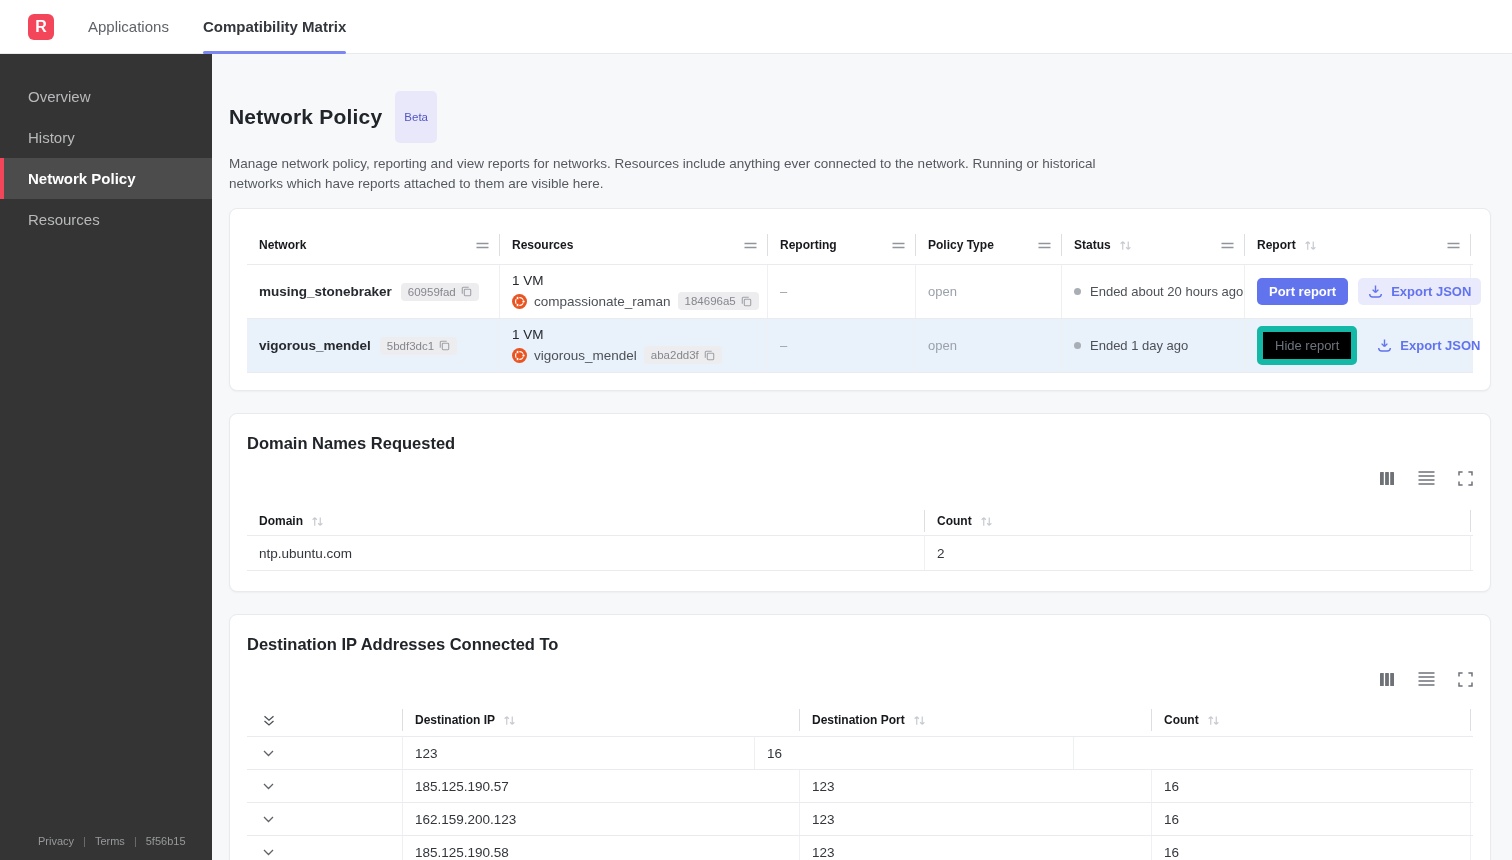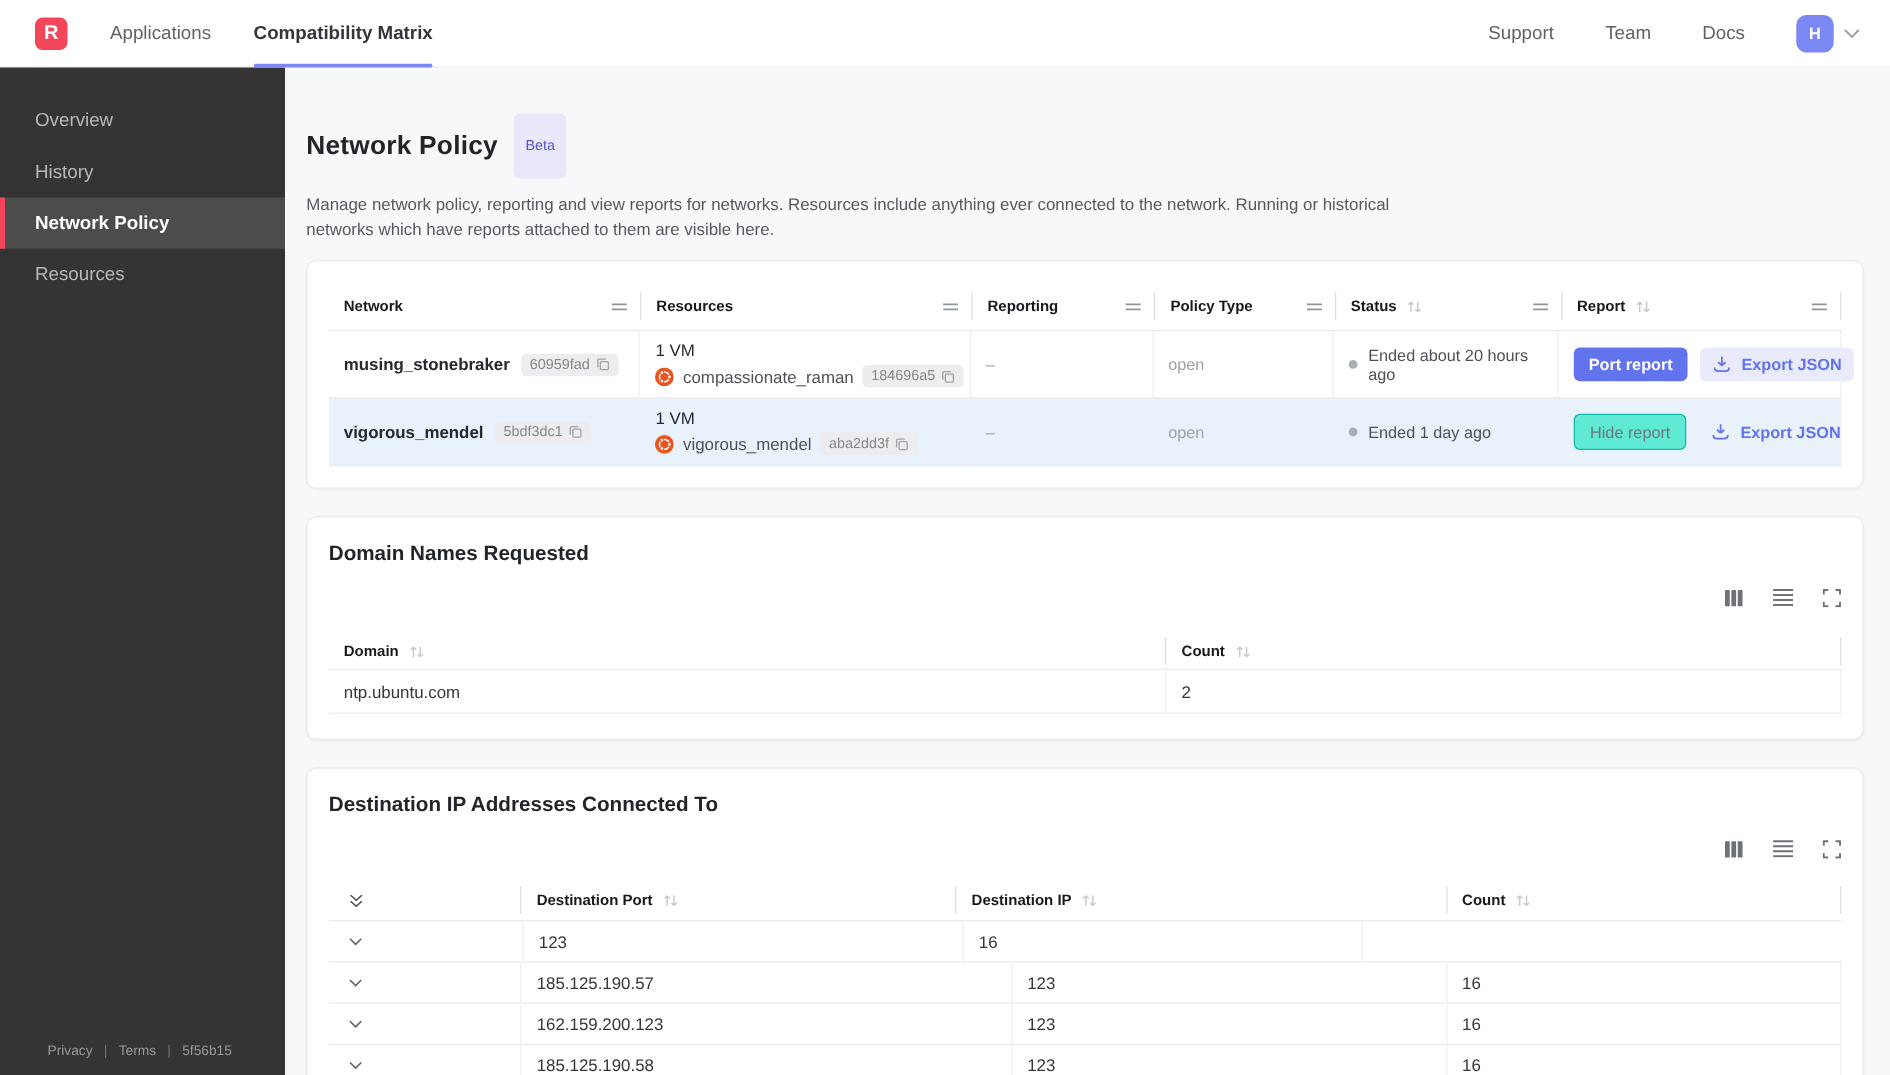--- a/index.html
+++ b/index.html
@@ -19,21 +19,21 @@
   .tab{display:flex;align-items:center;padding:0 17px;font-size:15px;color:#5f6368;position:relative;cursor:pointer}
   .tab.active{color:#33373c;font-weight:700}
   .tab.active::after{content:"";position:absolute;left:17px;right:17px;bottom:0;height:3px;background:var(--accent-soft,#7b87f3);border-radius:2px}
   .nav-right{margin-left:auto;display:flex;align-items:center;gap:41px}
   .nav-link{font-size:15px;color:#5f6368;cursor:pointer;text-decoration:none}
   .avatar-group{display:flex;align-items:center;gap:8px;cursor:pointer}
   .avatar{width:30px;height:30px;border-radius:8px;background:var(--accent-soft,#7b87f3);color:#fff;font-weight:700;font-size:13px;display:flex;align-items:center;justify-content:center}
 
   
   .layout{display:flex;height:806px}
-  .sidebar{width:228px;flex-shrink:0;background:var(--sidebar-bg,#343434);display:flex;flex-direction:column}
+  .sidebar{width:212px;flex-shrink:0;background:var(--sidebar-bg,#343434);display:flex;flex-direction:column}
   .side-nav{padding-top:22px}
   .side-item{height:41px;display:flex;align-items:center;padding-left:28px;color:#b7b9bb;font-size:15px;cursor:pointer}
   .side-item.active{background:var(--sidebar-active-bg,#4c4c4c);color:#fff;font-weight:600;border-left:4px solid var(--brand-red,#f4465a);padding-left:24px}
   .side-footer{margin-top:auto;padding:0 0 13px 38px;display:flex;gap:9px;align-items:center;font-size:11px;color:#97999b}
   .side-footer .sep{color:#6f7173}
   .side-footer a{color:#97999b;text-decoration:none;cursor:pointer}
 
   main{flex:1;padding:0 21px 0 17px;overflow:hidden}
   .page-head{display:flex;align-items:center;margin-top:37px}
   h1{font-size:21px;font-weight:700;color:#212529;margin:0;letter-spacing:.2px}
@@ -66,21 +66,21 @@
   .pill{display:inline-flex;align-items:center;gap:5px;background:#ededef;border-radius:4px;padding:3px 7px;font-size:11.5px;color:#85878c;white-space:nowrap}
   .cell-col{flex-direction:column;align-items:flex-start;justify-content:center}
   .vm-line{font-weight:400;font-size:13.5px;color:#26292e}
   .res-line{display:flex;align-items:center;gap:7px;margin-top:4px}
   .res-name{font-size:13.5px;color:#4d5157}
   .muted{color:#9ba1a9;font-size:13px}
   .dot{width:7px;height:7px;border-radius:50%;background:#a9aeb4;margin-right:9px;flex-shrink:0}
   .status-text{font-size:13px;color:#4d5157}
   .btn{border-radius:5px;font-size:13px;font-weight:600;cursor:pointer;border:none;padding:6px 12px;font-family:inherit;white-space:nowrap}
   .btn-primary{background:var(--accent,#6273ee);color:#fff}
-  .btn-outline{background:#5eead4;border:1px solid #14b8a6;color:#6e747d;font-weight:500}
+  .btn-outline{background:#000000;border:6px solid #14b8a6;color:#6e747d;font-weight:500}
   .btn-export{display:inline-flex;align-items:center;gap:8px;background:var(--accent-bg,#e9ebfc);color:var(--accent,#6273ee);margin-left:10px;padding:6px 10px}
   .highlight .btn-export{background:transparent}
 
   
   .dom-head{height:28px;margin-top:20px}
   .dom-row{height:36px;border-bottom:1px solid #e9ebee;font-size:13.5px;color:#33363b}
   .c-d0{width:678px}.c-d1{width:546px}
 
   
   .dest-head{height:32px;margin-top:16px}
@@ -97,35 +97,20 @@
     <span>R</span>
   </div>
   <nav class="nav-tabs">
     <div class="tab">
       <span>Applications</span>
     </div>
     <div class="tab active">
       <span>Compatibility Matrix</span>
     </div>
   </nav>
-  <div class="nav-right">
-    <a class="nav-link">Support</a>
-    <a class="nav-link">Team</a>
-    <a class="nav-link">Docs</a>
-    <div class="avatar-group">
-      <div class="avatar">
-        <span>H</span>
-      </div>
-      <span class="icon">
-        <svg width="13" height="8" viewBox="0 0 13 8" fill="none" stroke="#9aa0a6" stroke-width="1.6">
-            <path d="M1 1l5.5 5.5L12 1"></path>
-          </svg>
-      </span>
-    </div>
-  </div>
 </header>
 
 <div class="layout">
   <aside class="sidebar">
     <nav class="side-nav">
       <div class="side-item">
           <span>Overview</span>
         </div>
       <div class="side-item">
           <span>History</span>
@@ -462,37 +447,37 @@
                 <span class="icon">
                   <svg width="12" height="13" viewBox="0 0 12 13" fill="none" stroke="#4b5056" stroke-width="1.3">
                     <path d="M1.5 2.2L6 6.2l4.5-4M1.5 7l4.5 4 4.5-4"></path>
                   </svg>
                 </span>
               </span>
      <span class="hright">
                 <span class="vline"></span>
               </span>
    </div>
+            <div class="t-hcell c-e1">
+     <span class="hleft">
+                <span class="hlabel">Destination IP</span>
+                <span class="icon">
+                  <svg width="13" height="11" viewBox="0 0 14 12" fill="none" stroke="#c6cad0" stroke-width="1.3">
+                    <path d="M4 10.5V1.8M4 1.8L1.7 4.1M4 1.8l2.3 2.3"></path>
+                    <path d="M10 1.5v8.7m0 0l-2.3-2.3M10 10.2l2.3-2.3"></path>
+                  </svg>
+                </span>
+              </span>
+     <span class="hright">
+                <span class="vline"></span>
+              </span>
+   </div>
             <div class="t-hcell c-e2">
      <span class="hleft">
                 <span class="hlabel">Destination Port</span>
-                <span class="icon">
-                  <svg width="13" height="11" viewBox="0 0 14 12" fill="none" stroke="#c6cad0" stroke-width="1.3">
-                    <path d="M4 10.5V1.8M4 1.8L1.7 4.1M4 1.8l2.3 2.3"></path>
-                    <path d="M10 1.5v8.7m0 0l-2.3-2.3M10 10.2l2.3-2.3"></path>
-                  </svg>
-                </span>
-              </span>
-     <span class="hright">
-                <span class="vline"></span>
-              </span>
-   </div>
-            <div class="t-hcell c-e1">
-     <span class="hleft">
-                <span class="hlabel">Destination IP</span>
                 <span class="icon">
                   <svg width="13" height="11" viewBox="0 0 14 12" fill="none" stroke="#c6cad0" stroke-width="1.3">
                     <path d="M4 10.5V1.8M4 1.8L1.7 4.1M4 1.8l2.3 2.3"></path>
                     <path d="M10 1.5v8.7m0 0l-2.3-2.3M10 10.2l2.3-2.3"></path>
                   </svg>
                 </span>
               </span>
      <span class="hright">
                 <span class="vline"></span>
               </span>

